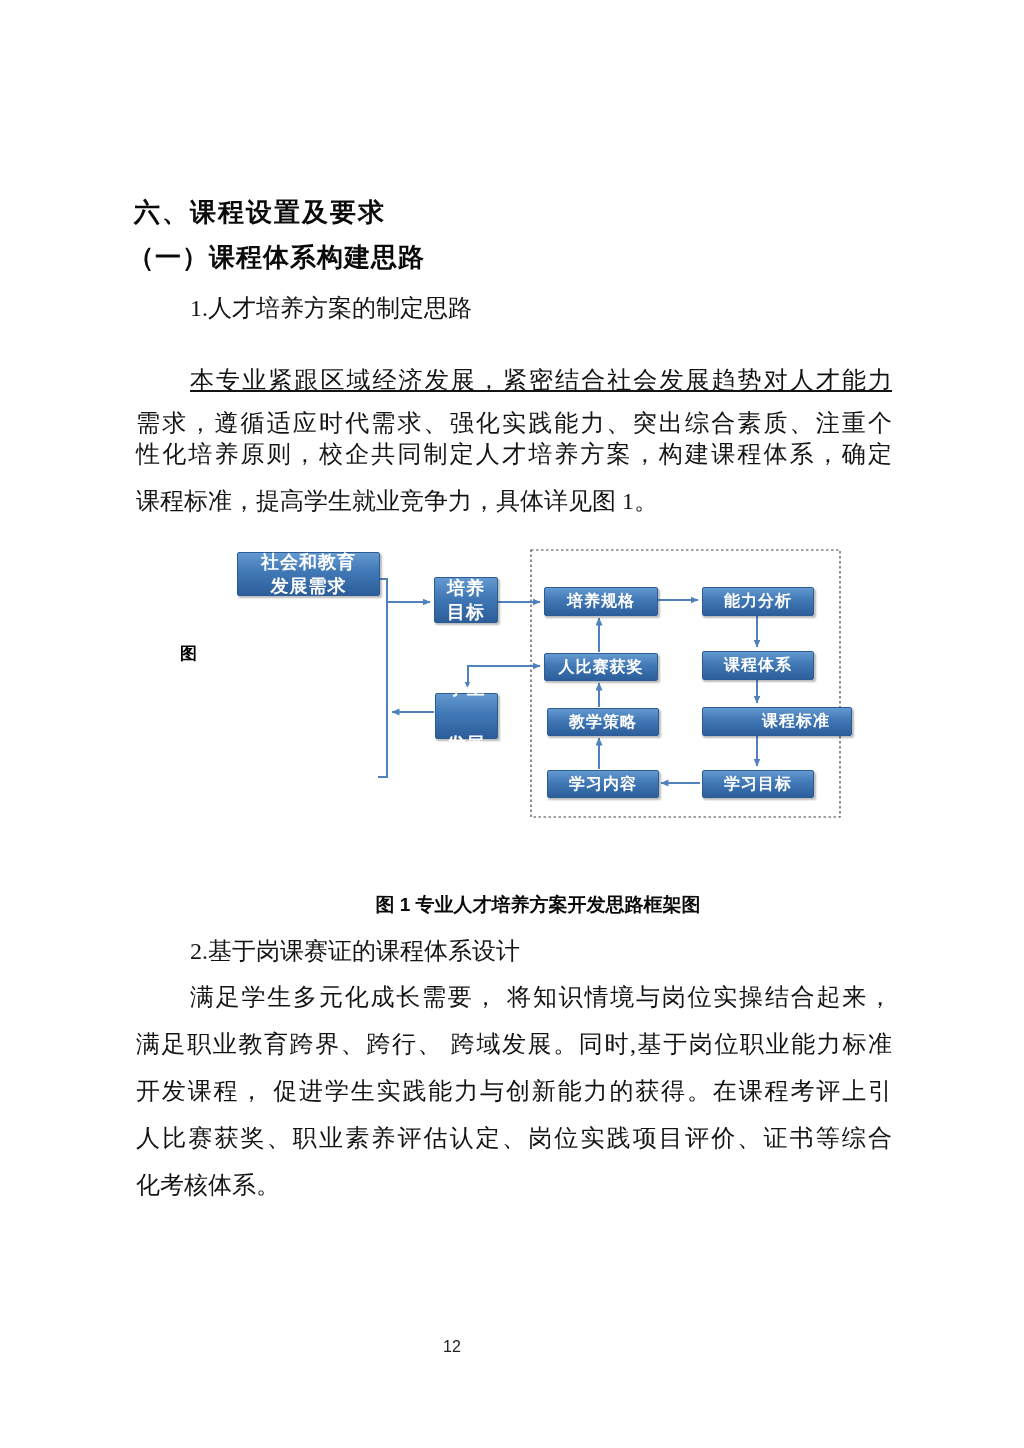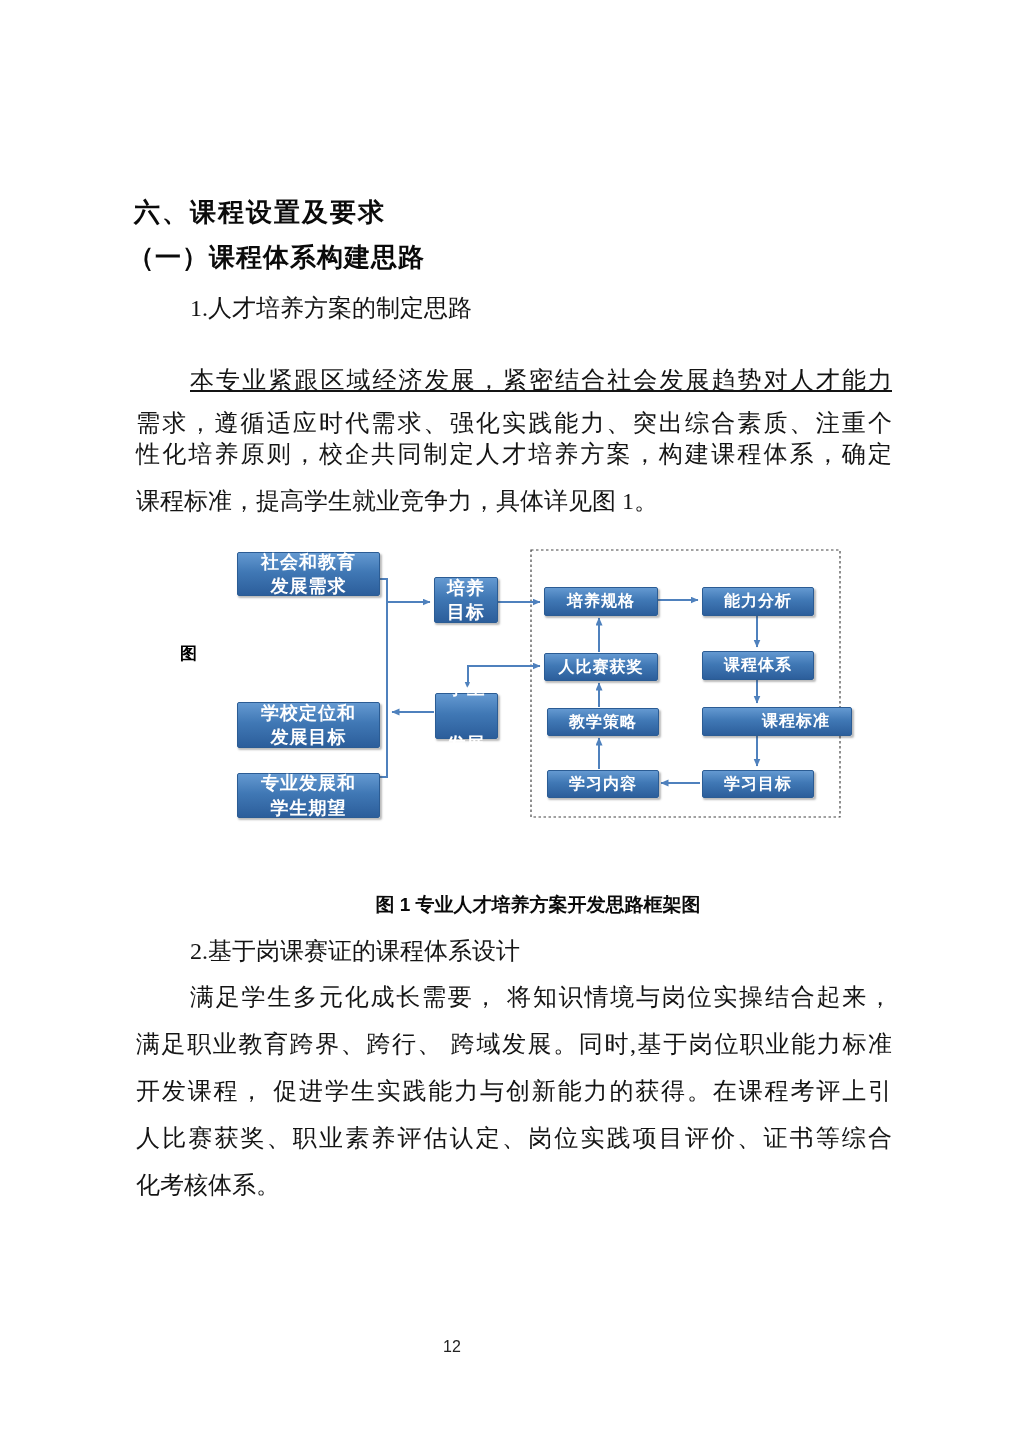--- a/index.html
+++ b/index.html
@@ -104,28 +104,20 @@
 
     <line x1="429" y1="229" x2="429" y2="198" stroke="#4f81bd" stroke-width="2" marker-end="url(#ah)"></line>
     <line x1="429" y1="167" x2="429" y2="143" stroke="#4f81bd" stroke-width="2" marker-end="url(#ah)"></line>
     <line x1="429" y1="112" x2="429" y2="78" stroke="#4f81bd" stroke-width="2" marker-end="url(#ah)"></line>
   </svg>
 
   <div class="fbox two" style="left:67px;top:12px;width:141px;height:42px;">
     <span>社会和教育</span>
     <span>发展需求</span>
   </div>
-  <div class="fbox two" style="left:67px;top:162px;width:141px;height:44px;">
-    <span>学校定位和</span>
-    <span>发展目标</span>
-  </div>
-  <div class="fbox two" style="left:67px;top:233px;width:141px;height:43px;">
-    <span>专业发展和</span>
-    <span>学生期望</span>
-  </div>
 
   <div class="fbox two" style="left:264px;top:37px;width:62px;height:44px;">
     <span>培养</span>
     <span>目标</span>
   </div>
   <div class="fbox two" style="left:265px;top:153px;width:61px;height:44px;gap:32px;">
     <span>学生</span>
     <span>发展</span>
   </div>
 

